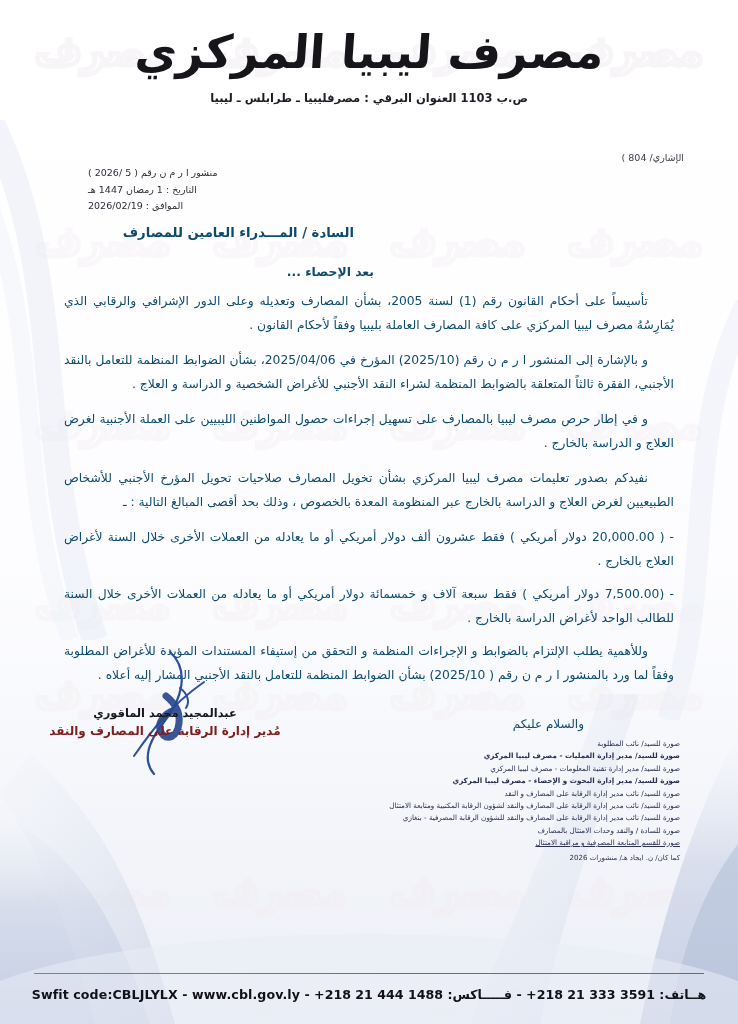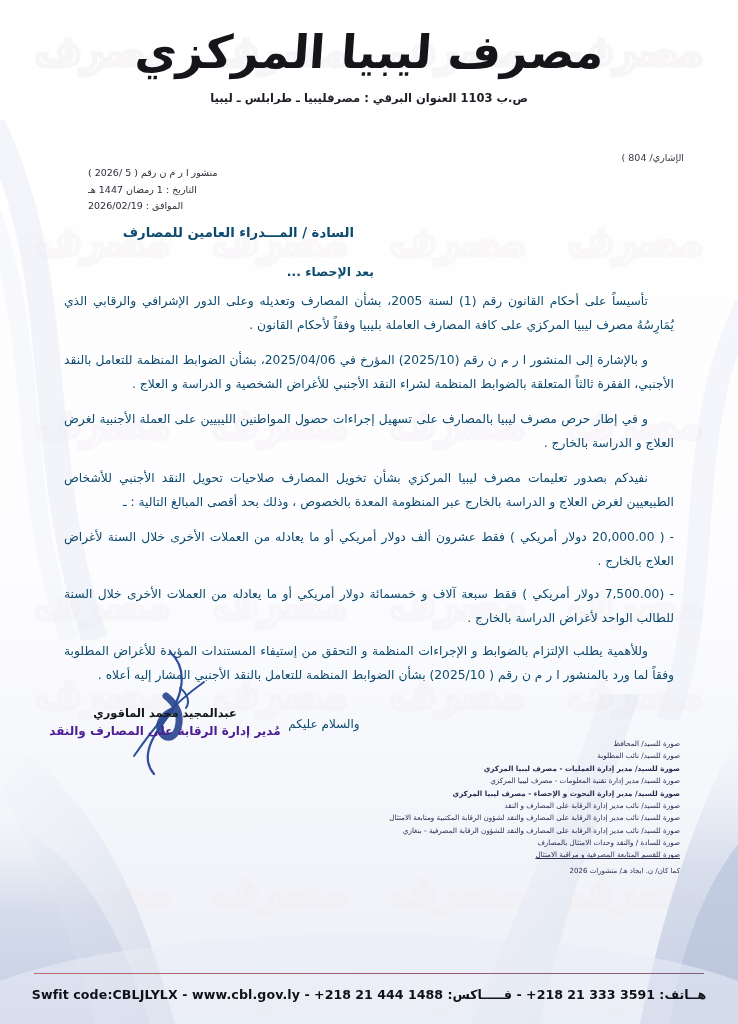--- a/index.html
+++ b/index.html
@@ -142,21 +142,20 @@
     text-indent: 26px;
     text-align: justify;
     text-justify: inter-word;
   }
   .amount-line {
     margin: 0 0 9px 0;
     text-align: justify;
   }
   .closing {
     margin-top: 26px;
-    text-align: center;
     font-size: 12px;
     margin-right: 90px;
   }
 
   
   .sign-block {
     position: absolute;
     top: 706px;
     right: 12px;
     left: 0;
@@ -167,21 +166,21 @@
   }
   .sign-name {
     font-size: 11.4px;
     font-weight: 700;
     color: #15151c;
     letter-spacing: .1px;
   }
   .sign-title {
     font-size: 12px;
     font-weight: 700;
-    color: #4c1d95;
+    color: #7f1d1d;
     margin-top: 4px;
   }
   .ink {
     position: absolute;
     left: 108px;
     top: 648px;
     width: 130px;
     height: 130px;
     pointer-events: none;
   }
@@ -321,21 +320,21 @@
     <div>الموافق : 2026/02/19</div>
   </div>
 
   <div class="body-wrap">
     <div class="addressee">السادة / المـــدراء العامين للمصارف</div>
     <div class="greeting">بعد الإحصاء ...</div>
 
     <p class="para">تأسيساً على أحكام القانون رقم (1) لسنة 2005، بشأن المصارف وتعديله وعلى الدور الإشرافي والرقابي الذي يُمَارِسُهُ مصرف ليبيا المركزي على كافة المصارف العاملة بليبيا وفقاً لأحكام القانون .</p>
     <p class="para">و بالإشارة إلى المنشور ا ر م ن رقم (2025/10) المؤرخ في 2025/04/06، بشأن الضوابط المنظمة للتعامل بالنقد الأجنبي، الفقرة ثالثاً المتعلقة بالضوابط المنظمة لشراء النقد الأجنبي للأغراض الشخصية و الدراسة و العلاج .</p>
     <p class="para">و في إطار حرص مصرف ليبيا بالمصارف على تسهيل إجراءات حصول المواطنين الليبيين على العملة الأجنبية لغرض العلاج و الدراسة بالخارج .</p>
-    <p class="para">نفيدكم بصدور تعليمات مصرف ليبيا المركزي بشأن تخويل المصارف صلاحيات تحويل النقد الأجنبي للأشخاص الطبيعيين لغرض العلاج و الدراسة بالخارج عبر المنظومة المعدة بالخصوص ، وذلك بحد أقصى المبالغ التالية : ـ</p>
+    <p class="para">نفيدكم بصدور تعليمات مصرف ليبيا المركزي بشأن تخويل المصارف صلاحيات تحويل المؤرخ الأجنبي للأشخاص الطبيعيين لغرض العلاج و الدراسة بالخارج عبر المنظومة المعدة بالخصوص ، وذلك بحد أقصى المبالغ التالية : ـ</p>
 
     <p class="amount-line">- ( 20,000.00 دولار أمريكي ) فقط عشرون ألف دولار أمريكي أو ما يعادله من العملات الأخرى  خلال السنة لأغراض العلاج بالخارج .</p>
     <p class="amount-line">- (7,500.00 دولار أمريكي ) فقط سبعة آلاف و خمسمائة دولار أمريكي أو ما يعادله من العملات الأخرى  خلال السنة للطالب الواحد لأغراض الدراسة بالخارج .</p>
 
     <p class="para">وللأهمية يطلب الإلتزام بالضوابط و الإجراءات المنظمة و التحقق من إستيفاء المستندات المؤيدة للأغراض المطلوبة وفقاً لما ورد بالمنشور ا ر م ن رقم ( 2025/10) بشأن الضوابط المنظمة للتعامل بالنقد الأجنبي المشار إليه أعلاه .</p>
 
     <div class="closing">والسلام عليكم</div>
   </div>
 
   <svg class="ink" viewBox="0 0 130 130">
@@ -344,21 +343,20 @@
     <path d="M58,48 C68,56 74,66 70,80 C66,92 56,92 52,82 C50,74 56,66 66,62" stroke="#29488f" stroke-width="7" fill="none" stroke-linecap="round" opacity=".92"></path>
     <path d="M72,40 C80,46 82,54 78,60" stroke="#2d4f9e" stroke-width="2" fill="none" stroke-linecap="round"></path>
   </svg>
 
   <div class="sign-block">
     <div class="sign-name">عبدالمجيد محمد الماقوري</div>
     <div class="sign-title">مُدير إدارة الرقابة على المصارف والنقد</div>
   </div>
 
   <div class="cc-list">
-    <div>صورة للسيد/ المحافظ</div>
     <div>صورة للسيد/ نائب المطلوبة</div>
     <div class="cc-strong">صورة للسيد/ مدير إدارة العمليات - مصرف ليبيا المركزي</div>
     <div>صورة للسيد/ مدير إدارة تقنية المعلومات - مصرف ليبيا المركزي</div>
     <div class="cc-strong">صورة للسيد/ مدير إدارة البحوث و الإحصاء - مصرف ليبيا المركزي</div>
     <div>صورة للسيد/ نائب مدير إدارة الرقابة على المصارف و النقد</div>
     <div>صورة للسيد/ نائب مدير إدارة الرقابة على المصارف والنقد لشؤون الرقابة المكتبية ومتابعة الامتثال</div>
     <div>صورة للسيد/ نائب مدير إدارة الرقابة على المصارف والنقد للشؤون الرقابة المصرفية - بنغازي</div>
     <div>صورة للسادة / والنقد وحدات الامتثال بالمصارف</div>
     <div class="cc-underline">صورة للقسم المتابعة المصرفية و مراقبة الامتثال</div>
     <div class="cc-file">كما كان/ ن. ايجاد  هـ/ منشورات 2026</div>

